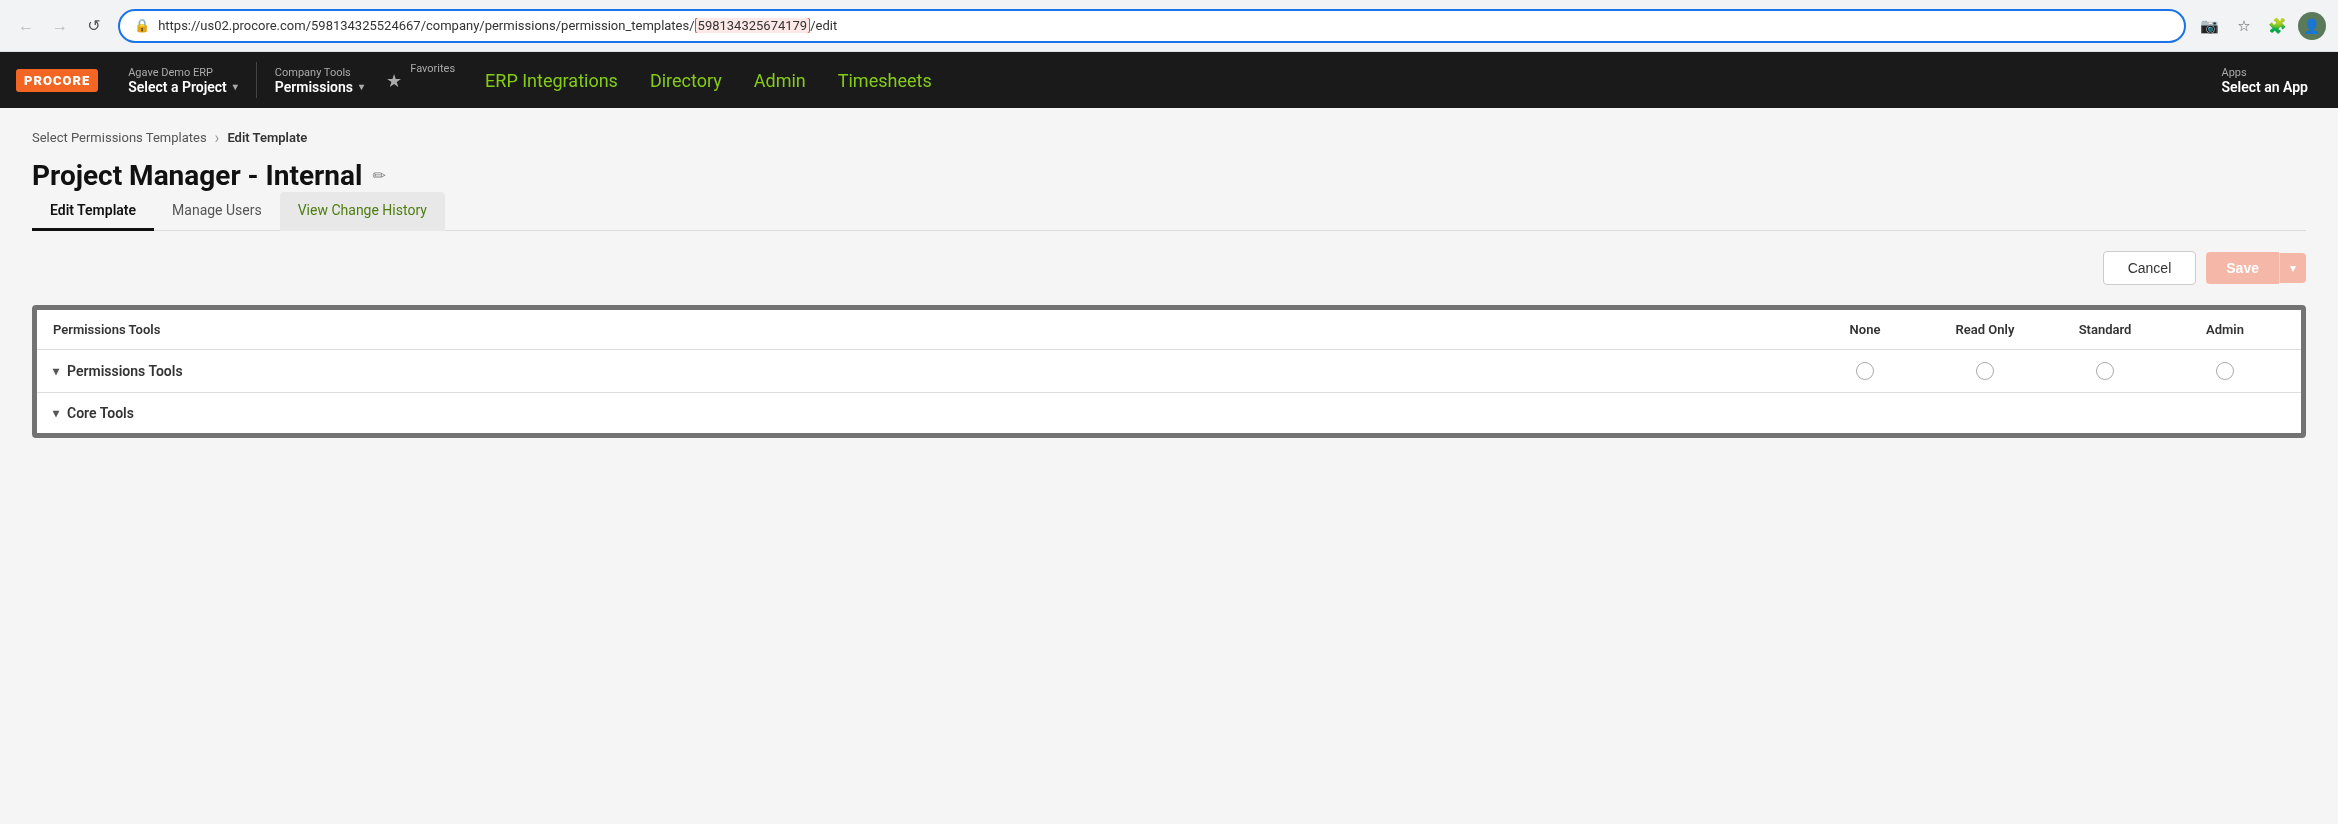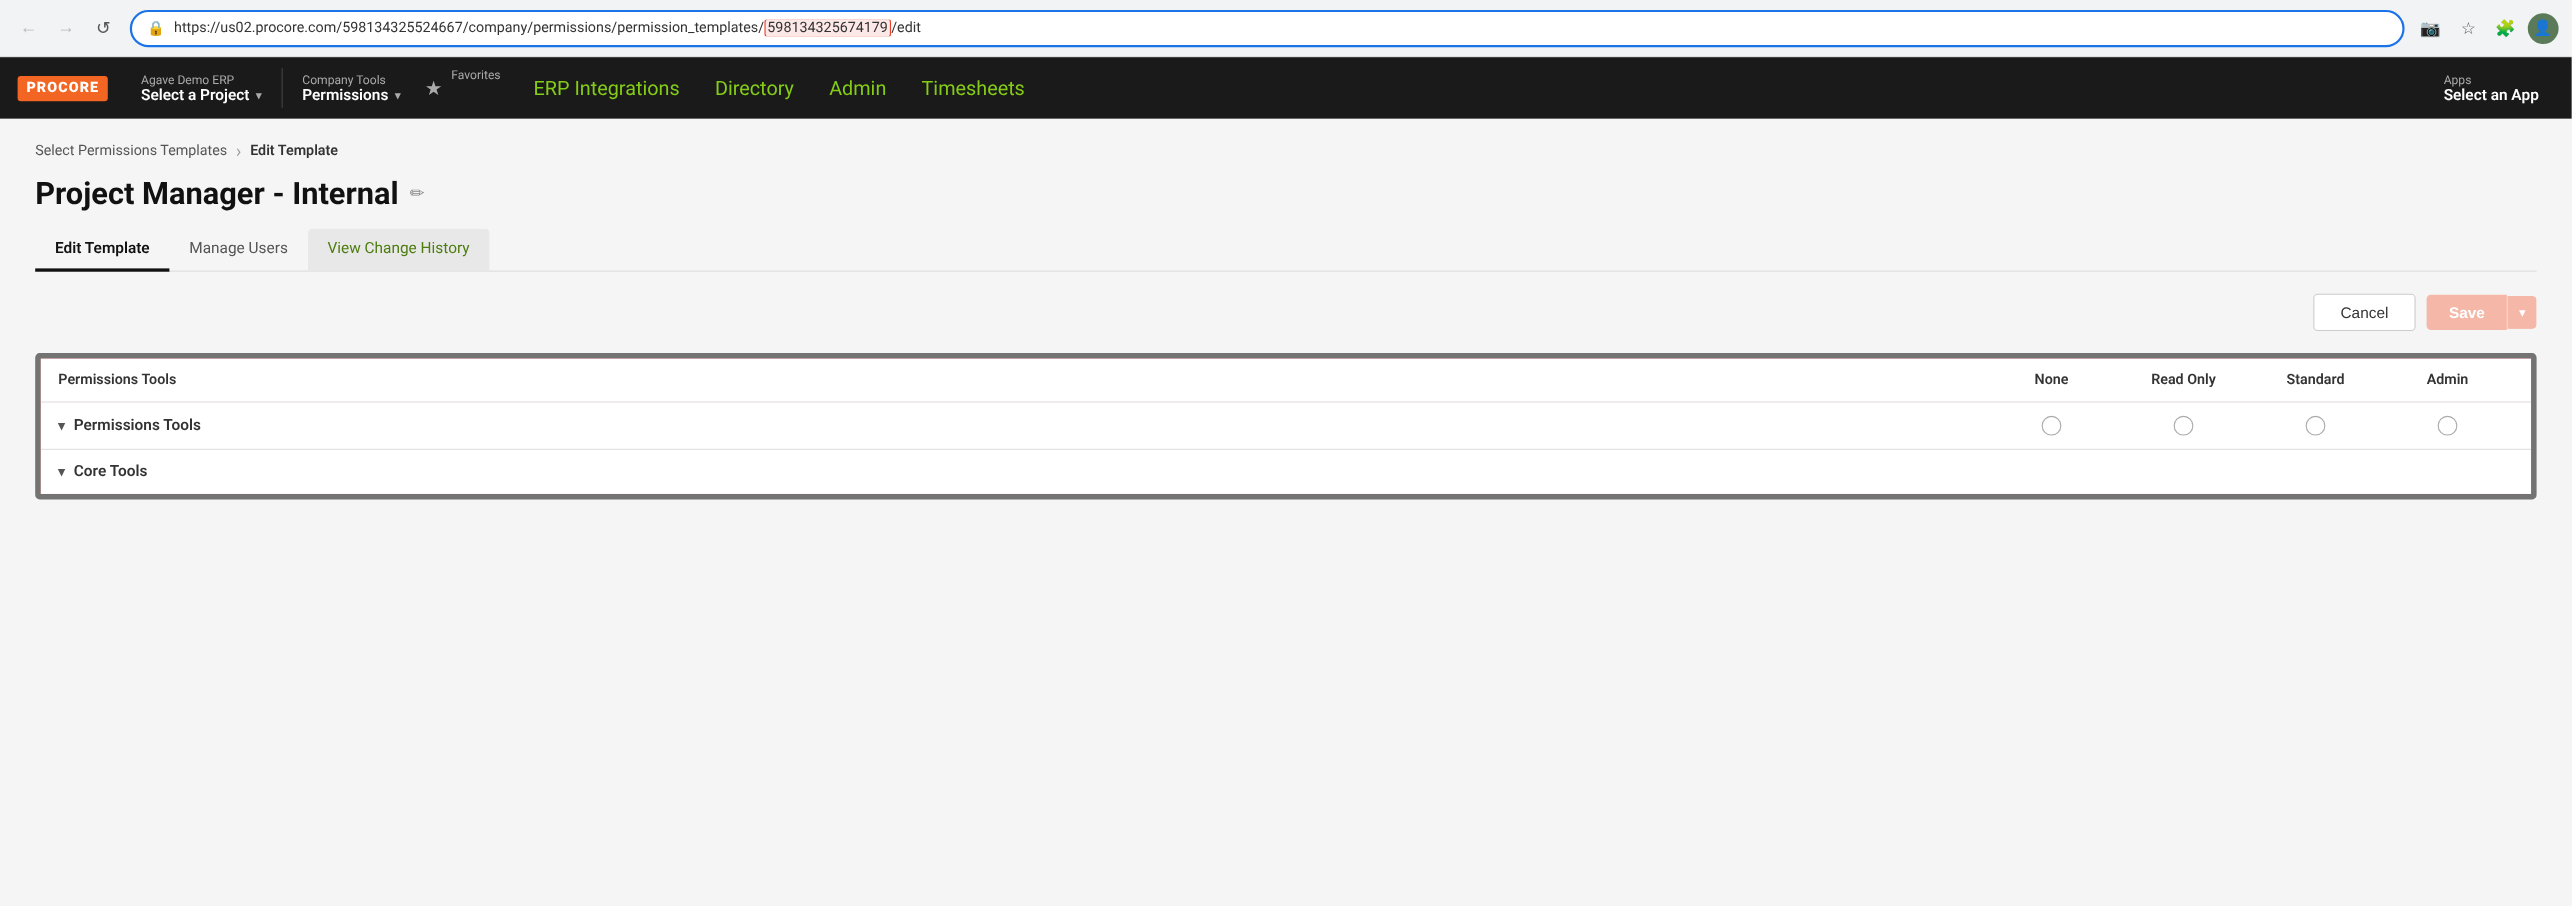--- a/index.html
+++ b/index.html
@@ -207,21 +207,21 @@
     .breadcrumb-current {
       color: #333;
       font-weight: 600;
     }
 
     
     .page-title-row {
       display: flex;
       align-items: center;
       gap: 10px;
-      margin-bottom: 16px;
+      margin-bottom: 0;
     }
     .page-title {
       font-size: 28px;
       font-weight: 700;
       color: #111;
     }
     .edit-pencil {
       color: #888;
       font-size: 16px;
       cursor: pointer;

